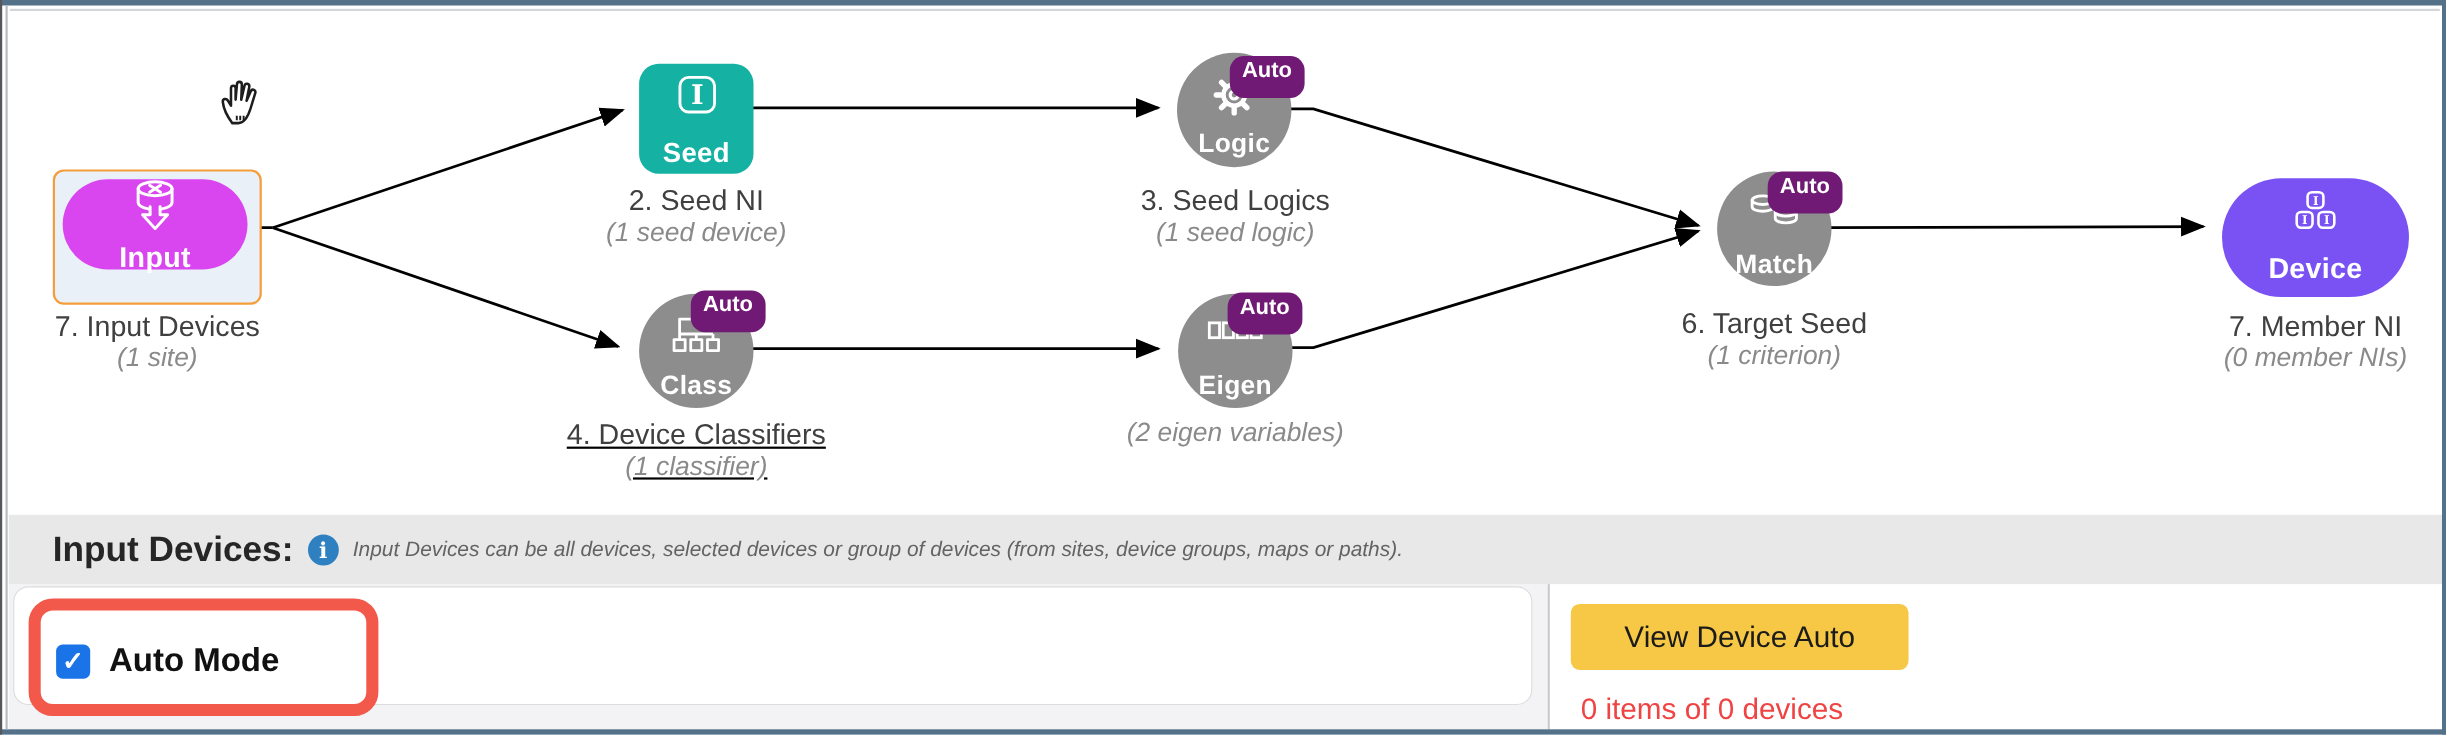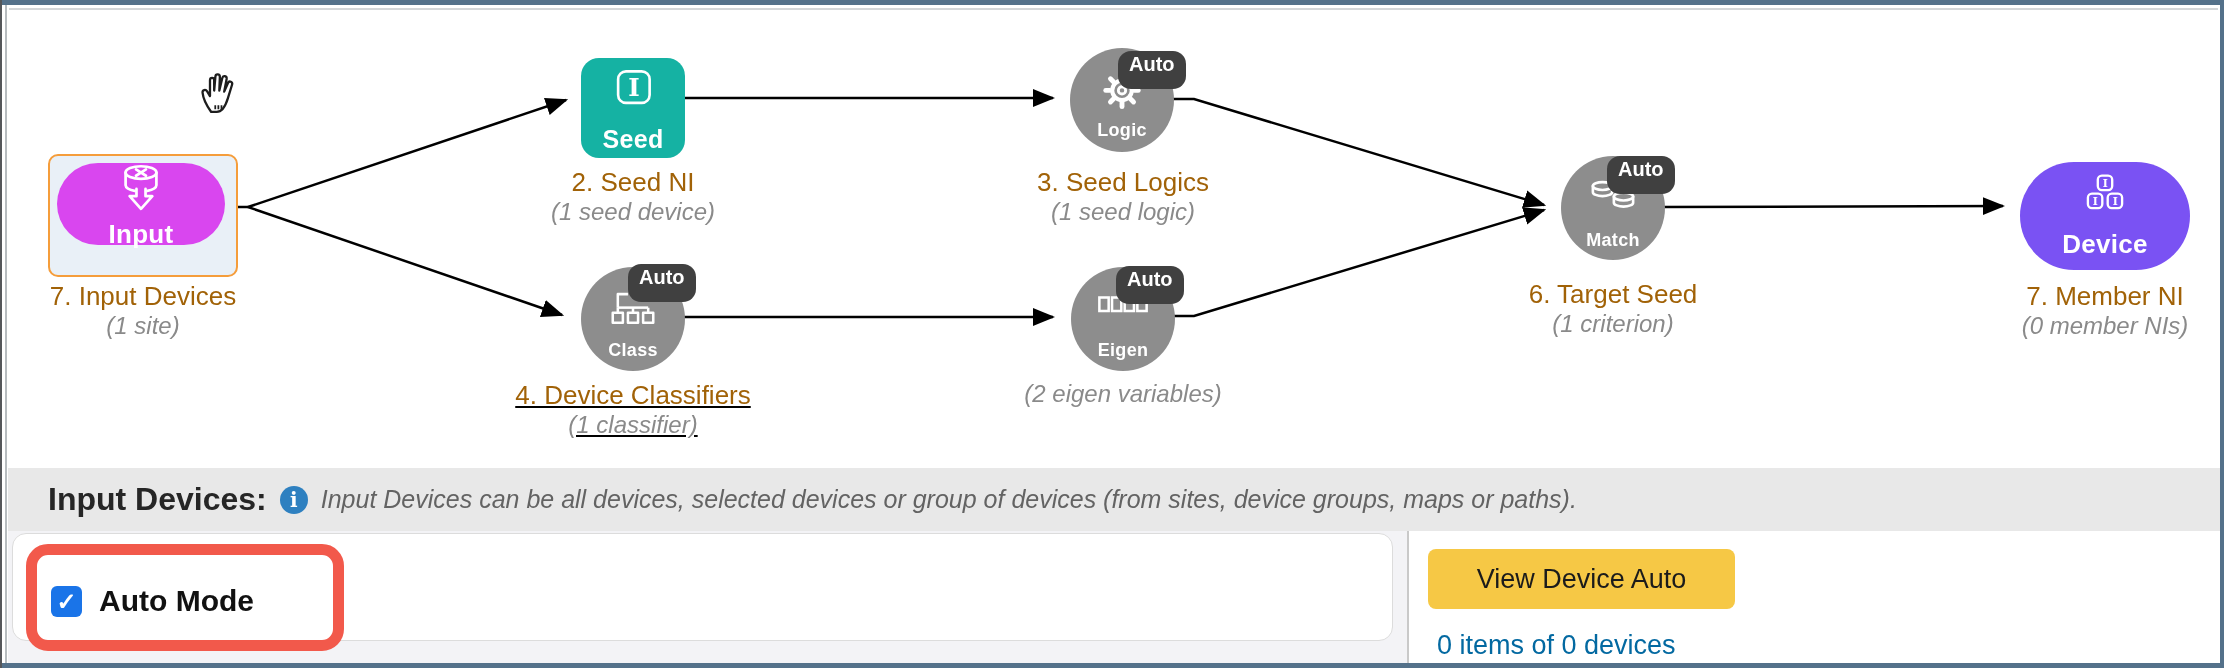--- a/index.html
+++ b/index.html
@@ -23,61 +23,61 @@
   .node-inner-text { font-weight:bold; color:#fff; font-size:26px; margin-top:-2px; letter-spacing:0.3px; }
 
   .select-box { position:absolute; left:40px; top:144px; width:190px; height:123px;
                 background:#e9f0f7; border:2px solid #f59d3b; border-radius:10px; z-index:2; }
   .input-pill { position:absolute; left:9px; top:9px; width:168px; height:82px;
                 border-radius:52px; background:#d946ef; }
 
   .seed-square { left:573px; top:48px; width:104px; height:100px; border-radius:18px; background:#15b2a3; padding-top:4px; }
 
   .gray-circle { width:104px; height:104px; border-radius:50%; background:#8d8d8d; padding-top:6px; }
-  .gray-circle .node-inner-text { font-size:18px; }
+  .gray-circle .node-inner-text { font-size:24px; }
 
   .output-pill { left:2012px; top:152px; width:170px; height:108px; border-radius:54px; background:#7a52f3; }
 
-  .auto-badge { position:absolute; z-index:3; background:#404040; color:#fff; font-weight:bold;
+  .auto-badge { position:absolute; z-index:3; background:#701a75; color:#fff; font-weight:bold;
                 font-size:20px; line-height:26px; height:38px; padding:0 11px; border-radius:13px; }
   .auto-badge:empty { display:none; }
 
   .nlabel { position:absolute; text-align:center; z-index:2; line-height:1.2; }
-  .nlabel .main { font-size:26px; color:#a16207; }
+  .nlabel .main { font-size:26px; color:#404040; }
   .nlabel .sub  { font-size:24px; font-style:italic; color:#8a8a8a; }
 
   .cursor { position:absolute; left:190px; top:60px; z-index:5; }
 
   
   .infobar { position:absolute; left:8px; top:468px; width:2212px; height:63px; background:#e8e8e8;
              display:flex; align-items:center; padding-left:40px; gap:13px; z-index:2; }
   .infobar .title { font-size:32px; font-weight:bold; color:#262626; }
   .info-icon { width:28px; height:28px; border-radius:50%; background:#2e80c0; color:#fff;
                font-family:"DejaVu Serif", serif; font-weight:bold; font-size:20px;
                display:flex; align-items:center; justify-content:center; flex:0 0 auto; }
-  .infobar .desc { font-size:25px; font-style:italic; color:#636363; }
+  .infobar .desc { font-size:19px; font-style:italic; color:#636363; }
 
   
   .bottom-left { position:absolute; left:8px; top:531px; width:1399px; height:132px; background:#f3f3f6; }
   .panel-card { position:absolute; left:4px; top:2px; width:1381px; height:108px; background:#fff;
                 border:1px solid #dcdcdc; border-radius:14px; }
   .checkbox { position:absolute; left:38px; top:52px; width:31px; height:31px; background:#1a74e8;
               border-radius:6px; display:flex; align-items:center; justify-content:center; cursor:pointer; }
   .checkbox .check { color:#fff; font-size:24px; font-weight:bold; line-height:1; }
   .auto-mode-label { position:absolute; left:86px; top:50px; font-size:30px; font-weight:bold; color:#111; }
   .red-annotation { position:absolute; left:13px; top:10px; width:318px; height:107px;
                     border:11px solid #f2594b; border-radius:22px; z-index:4; pointer-events:none; }
 
   .v-divider { position:absolute; left:1407px; top:531px; width:2px; height:132px; background:#c9c9c9; }
 
   .bottom-right { position:absolute; left:1409px; top:531px; width:811px; height:132px; background:#fff; }
   .view-btn { position:absolute; left:19px; top:18px; width:307px; height:60px; background:#f6c845;
               border:none; border-radius:8px; font-family:"Liberation Sans", sans-serif;
               font-size:27px; color:#1b1b1b; cursor:pointer; }
-  .items-summary { position:absolute; left:28px; top:99px; font-size:27px; color:#0369a1; }
+  .items-summary { position:absolute; left:28px; top:99px; font-size:27px; color:#ef4444; }
 
   svg text { font-family:"DejaVu Serif", serif; }
 </style>
 </head>
 <body>
 
 <div class="screen">
 
   <div class="frame-top"></div>
   <div class="frame-bottom"></div>

